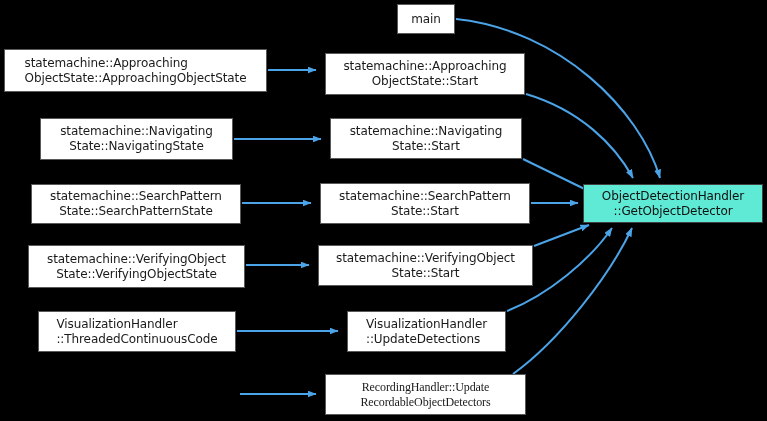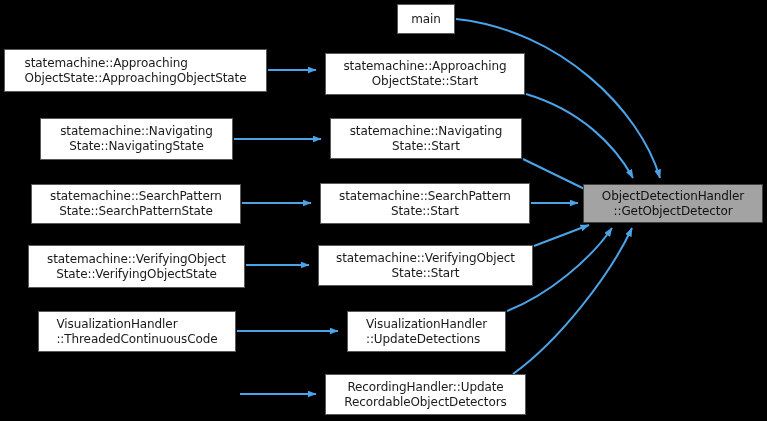--- a/index.html
+++ b/index.html
@@ -36,21 +36,21 @@
     align-items: center;
     justify-content: center;
     letter-spacing: -0.1px;
     z-index: 3;
   }
   .node .label {
     white-space: pre-line;
     padding: 0 4px;
   }
   .node.highlight {
-    background: #a3a3a3;
+    background: #5eead4;
     border: 1px solid #404040;
     color: #111111;
   }
 </style>
 </head>
 <body>
 
 <div id="graph">
 
   <svg id="edge-layer" viewBox="0 0 767 421" xmlns="http://www.w3.org/2000/svg">
@@ -128,21 +128,21 @@
     <span class="label" style="text-align:left;">VisualizationHandler
 ::ThreadedContinuousCode</span>
   </div>
 
   <div class="node" style="left:347px;top:311px;width:159px;height:41px;">
     <span class="label" style="text-align:left;">VisualizationHandler
 ::UpdateDetections</span>
   </div>
 
 
-  <div class="node" style="left:325px;top:374px;width:201px;height:41px;">
+  <div class="node" style="left:325px;top:374px;width:201px;height:41px;font-family:Liberation Serif, serif;">
     <span class="label">RecordingHandler::Update
 RecordableObjectDetectors</span>
   </div>
 
   <div class="node highlight" style="left:583px;top:184px;width:180px;height:39px;">
     <span class="label">ObjectDetectionHandler
 ::GetObjectDetector</span>
   </div>
 
 </div>

